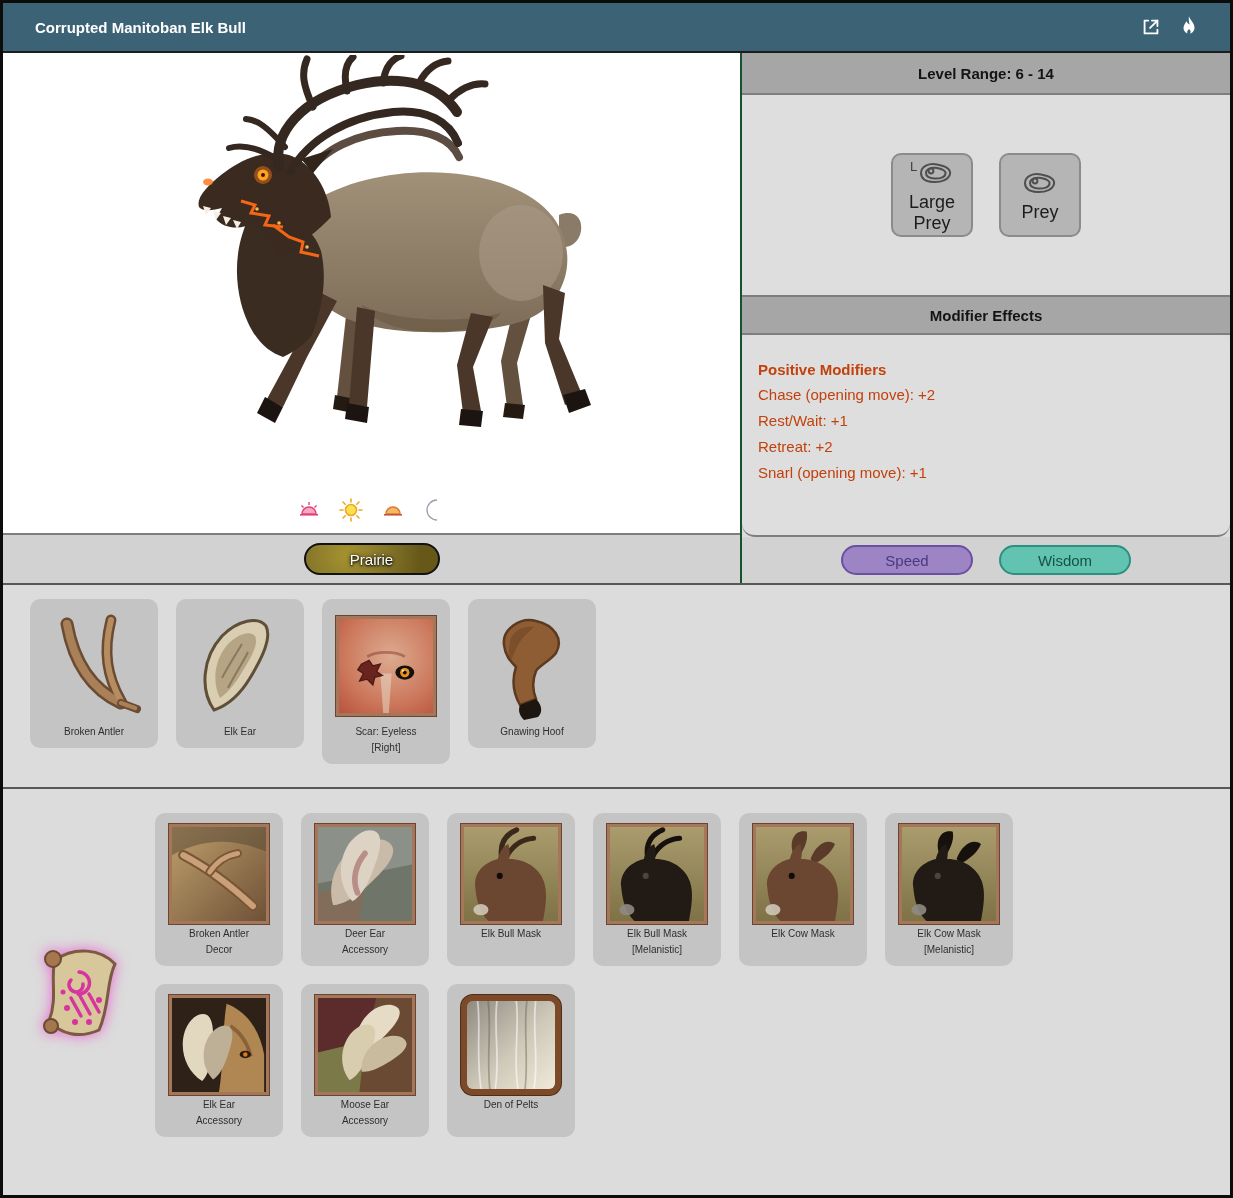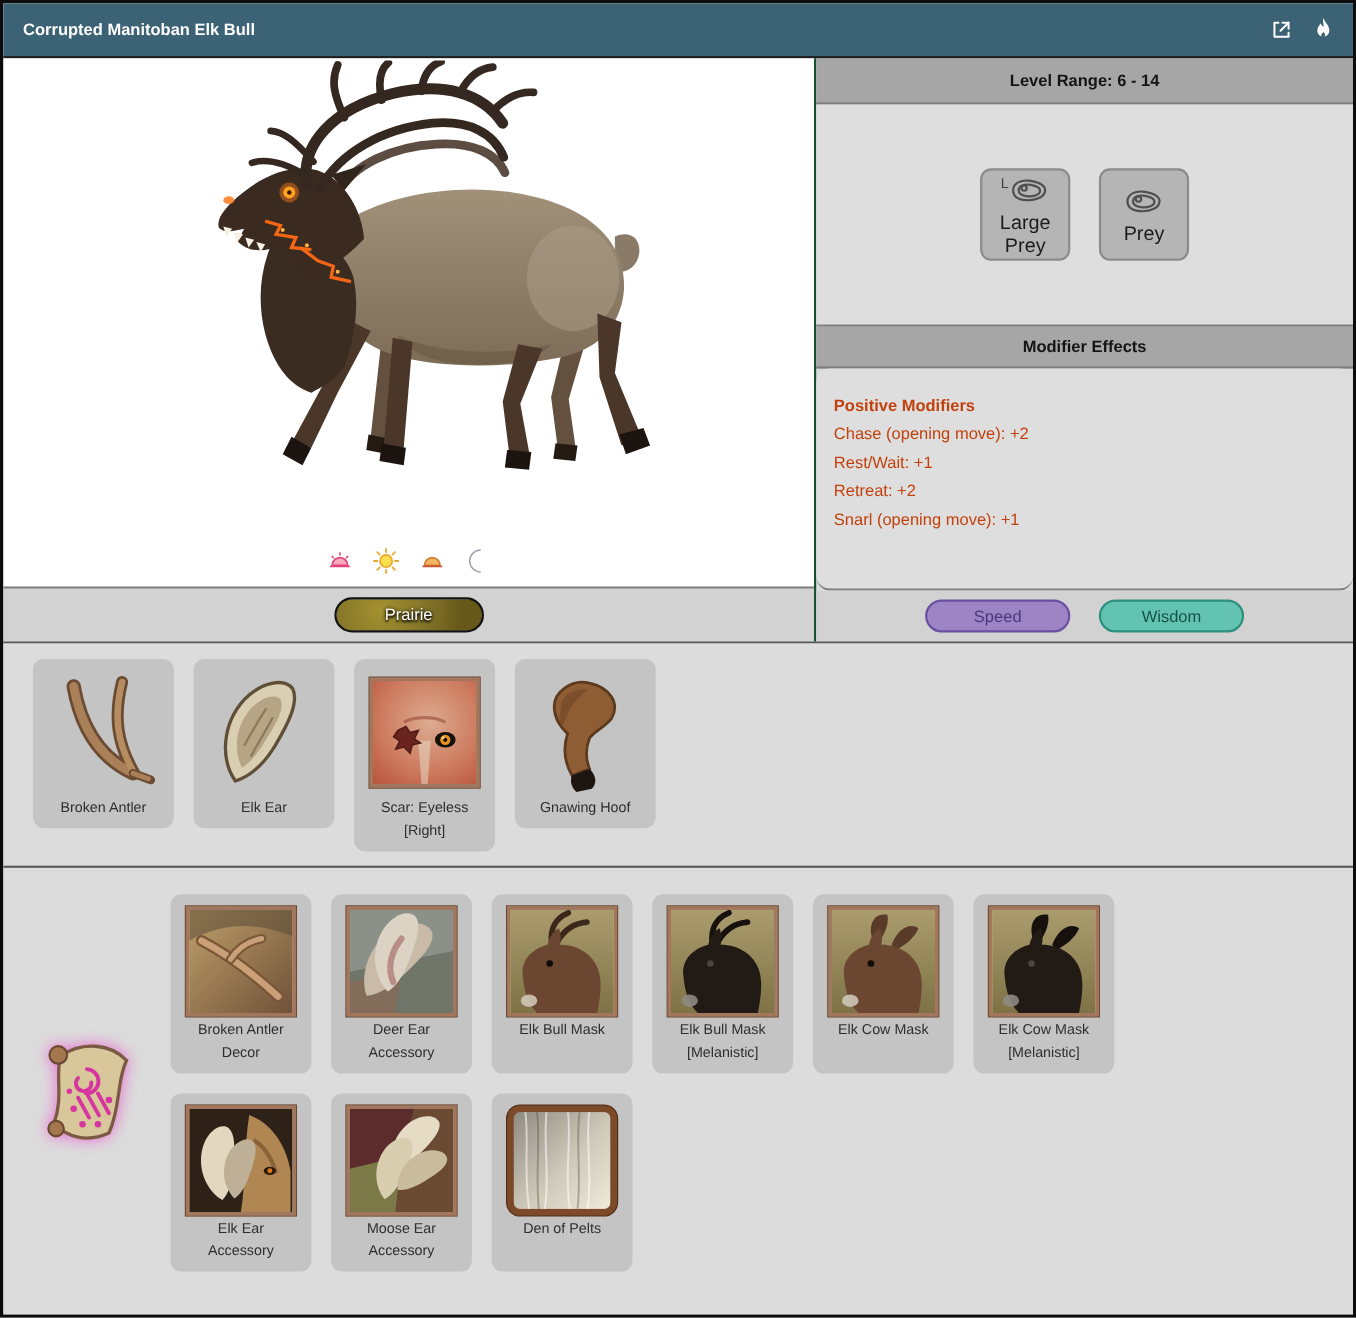--- a/index.html
+++ b/index.html
@@ -2,21 +2,21 @@
 <html><head>
 <meta charset="utf-8">
 <style>
   html,body{margin:0;padding:0;background:#fff;}
   body{font-family:"Liberation Sans", sans-serif;}
   .page{width:1233px;height:1198px;box-sizing:border-box;border:3px solid #0c0c0c;
         background:#dcdcdc;display:flex;flex-direction:column;overflow:hidden;}
 
   
   .hdr{height:48px;background:#3c6375;border-bottom:2px solid #1d1d1d;display:flex;
-       align-items:center;padding:0 18px;flex:0 0 auto;gap:16px;}
+       align-items:center;padding:0 32px;flex:0 0 auto;gap:16px;}
   .hdr-title{color:#fff;font-weight:bold;font-size:15px;}
   .hdr-icons{margin-left:auto;display:flex;align-items:center;gap:18px;}
   .hdr-icons svg{display:block;cursor:pointer;}
 
   
   .main{display:flex;height:530px;border-bottom:2px solid #585858;flex:0 0 auto;}
   .left-col{width:737px;display:flex;flex-direction:column;box-sizing:border-box;}
   .elk-panel{background:#ffffff;flex:1;position:relative;}
   .elk-art{position:absolute;left:158px;top:2px;}
   .tod-row{position:absolute;bottom:10px;left:0;width:100%;display:flex;
@@ -46,21 +46,21 @@
   .stats-row{height:46px;background:#d2d2d2;display:flex;align-items:center;justify-content:center;gap:26px;flex:0 0 auto;}
   .stat-btn{width:132px;height:30px;border-radius:15px;font-size:15px;cursor:pointer;font-family:inherit;}
   .stat-btn.speed{background:#9d84c4;border:2px solid #6b4fa0;color:#4a3880;}
   .stat-btn.wisdom{background:#63c3b1;border:2px solid #2d8f7e;color:#155247;}
 
   
   .drops-section{height:204px;box-sizing:border-box;border-bottom:2px solid #585858;background:#dcdcdc;
                  display:flex;gap:18px;align-items:flex-start;padding:14px 0 0 27px;flex:0 0 auto;}
   .card{width:118px;background:#c4c4c4;border-radius:10px;padding:9px 5px 8px;box-sizing:content-box;
         display:flex;flex-direction:column;align-items:center;cursor:pointer;}
-  .card-lbl{font-size:13px;color:#2e2e2e;text-align:center;line-height:1.6;width:118px;}
+  .card-lbl{font-size:10px;color:#2e2e2e;text-align:center;line-height:1.6;width:118px;}
   .drop-img{height:116px;display:flex;align-items:center;justify-content:center;}
 
   
   .craft-section{flex:1;background:#dcdcdc;display:flex;}
   .scroll-col{width:152px;display:flex;align-items:center;justify-content:center;flex:0 0 auto;}
   .craft-grid{display:flex;flex-wrap:wrap;gap:18px;padding:24px 0;max-width:980px;align-content:flex-start;}
   .thumb-frame{width:100px;height:100px;box-sizing:border-box;border:3px solid #a4765a;
                box-shadow:inset 0 0 0 2px #d4b190,0 0 0 1px #6a452f;overflow:hidden;background:#888;}
   .thumb-frame svg{display:block;}
   .den-frame{border:6px solid #7c4a28;border-radius:12px;

